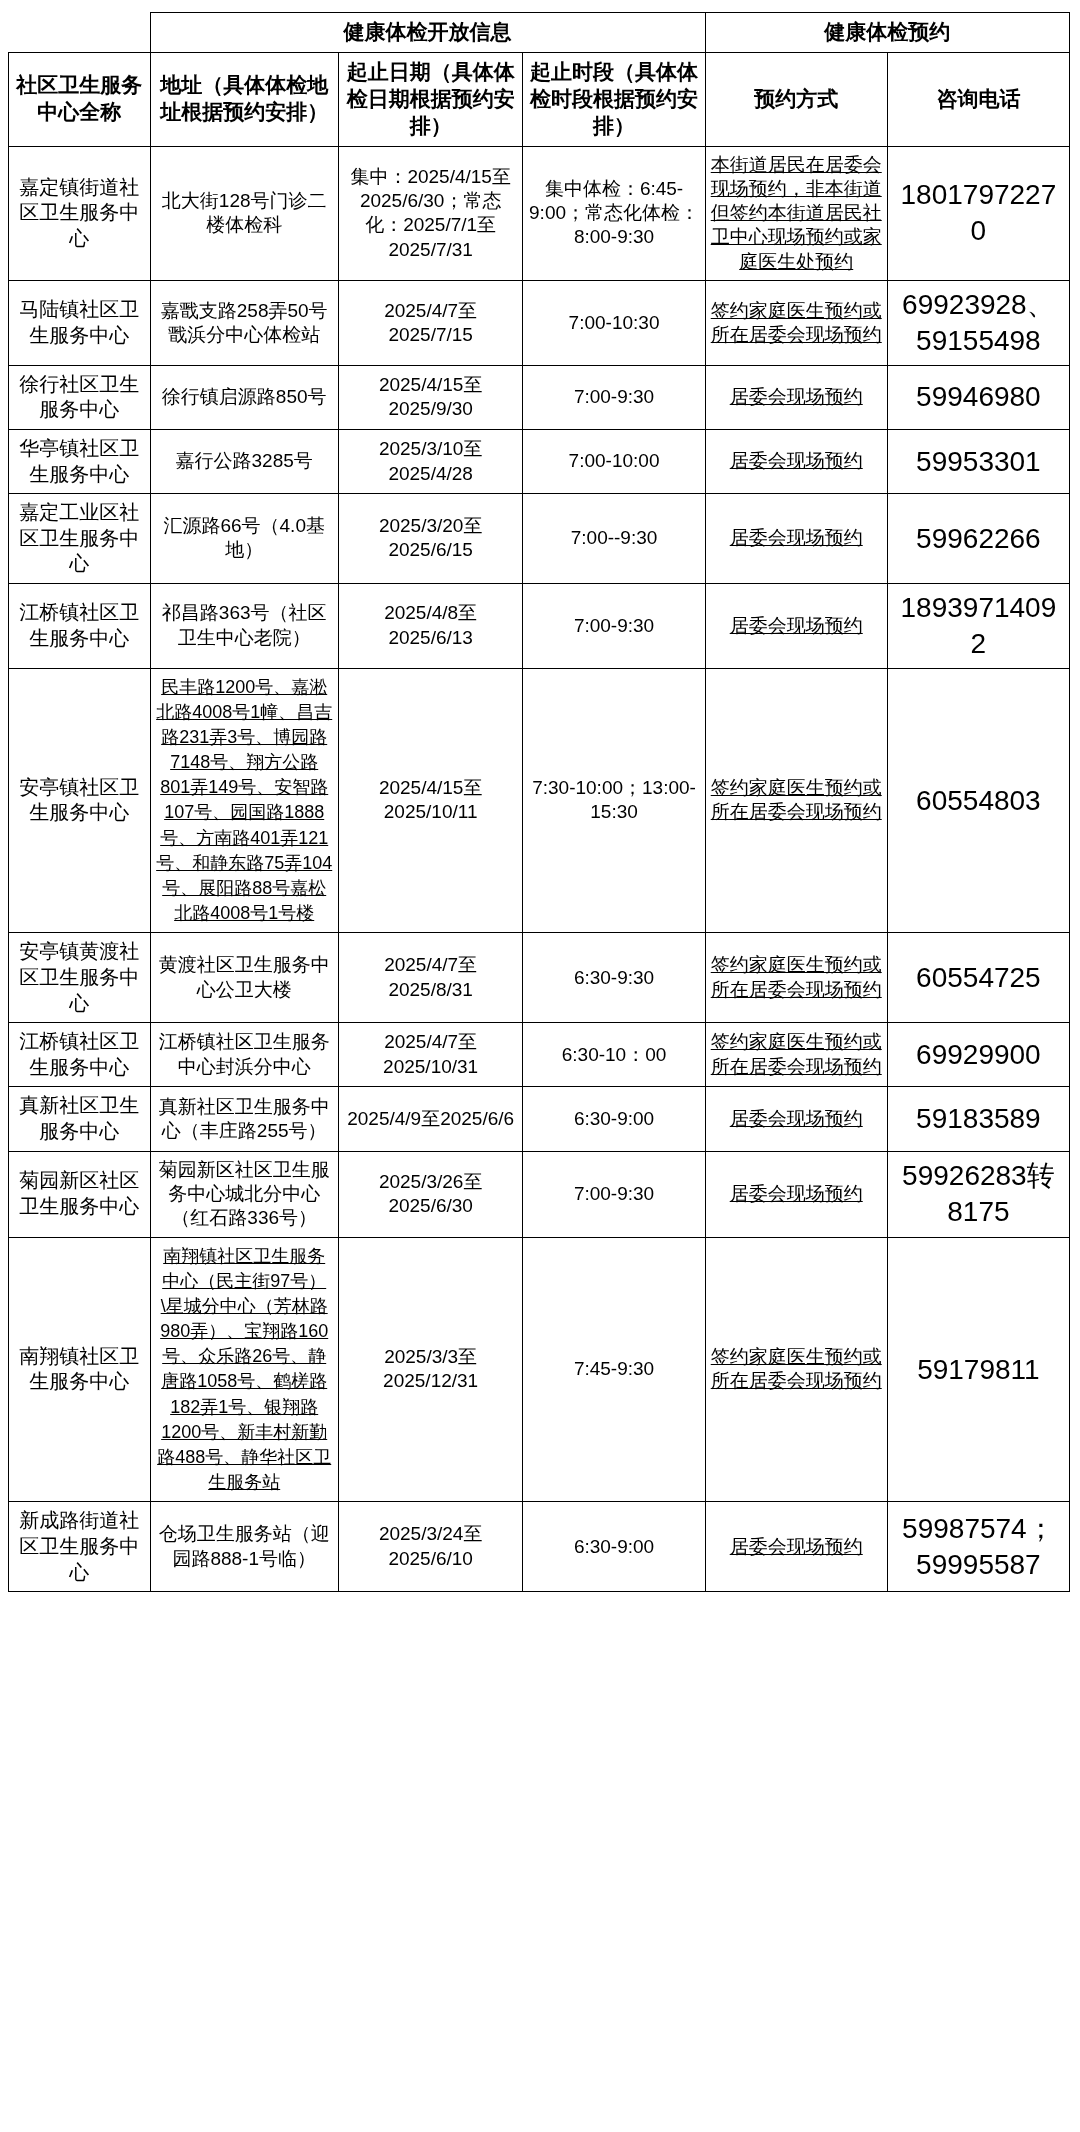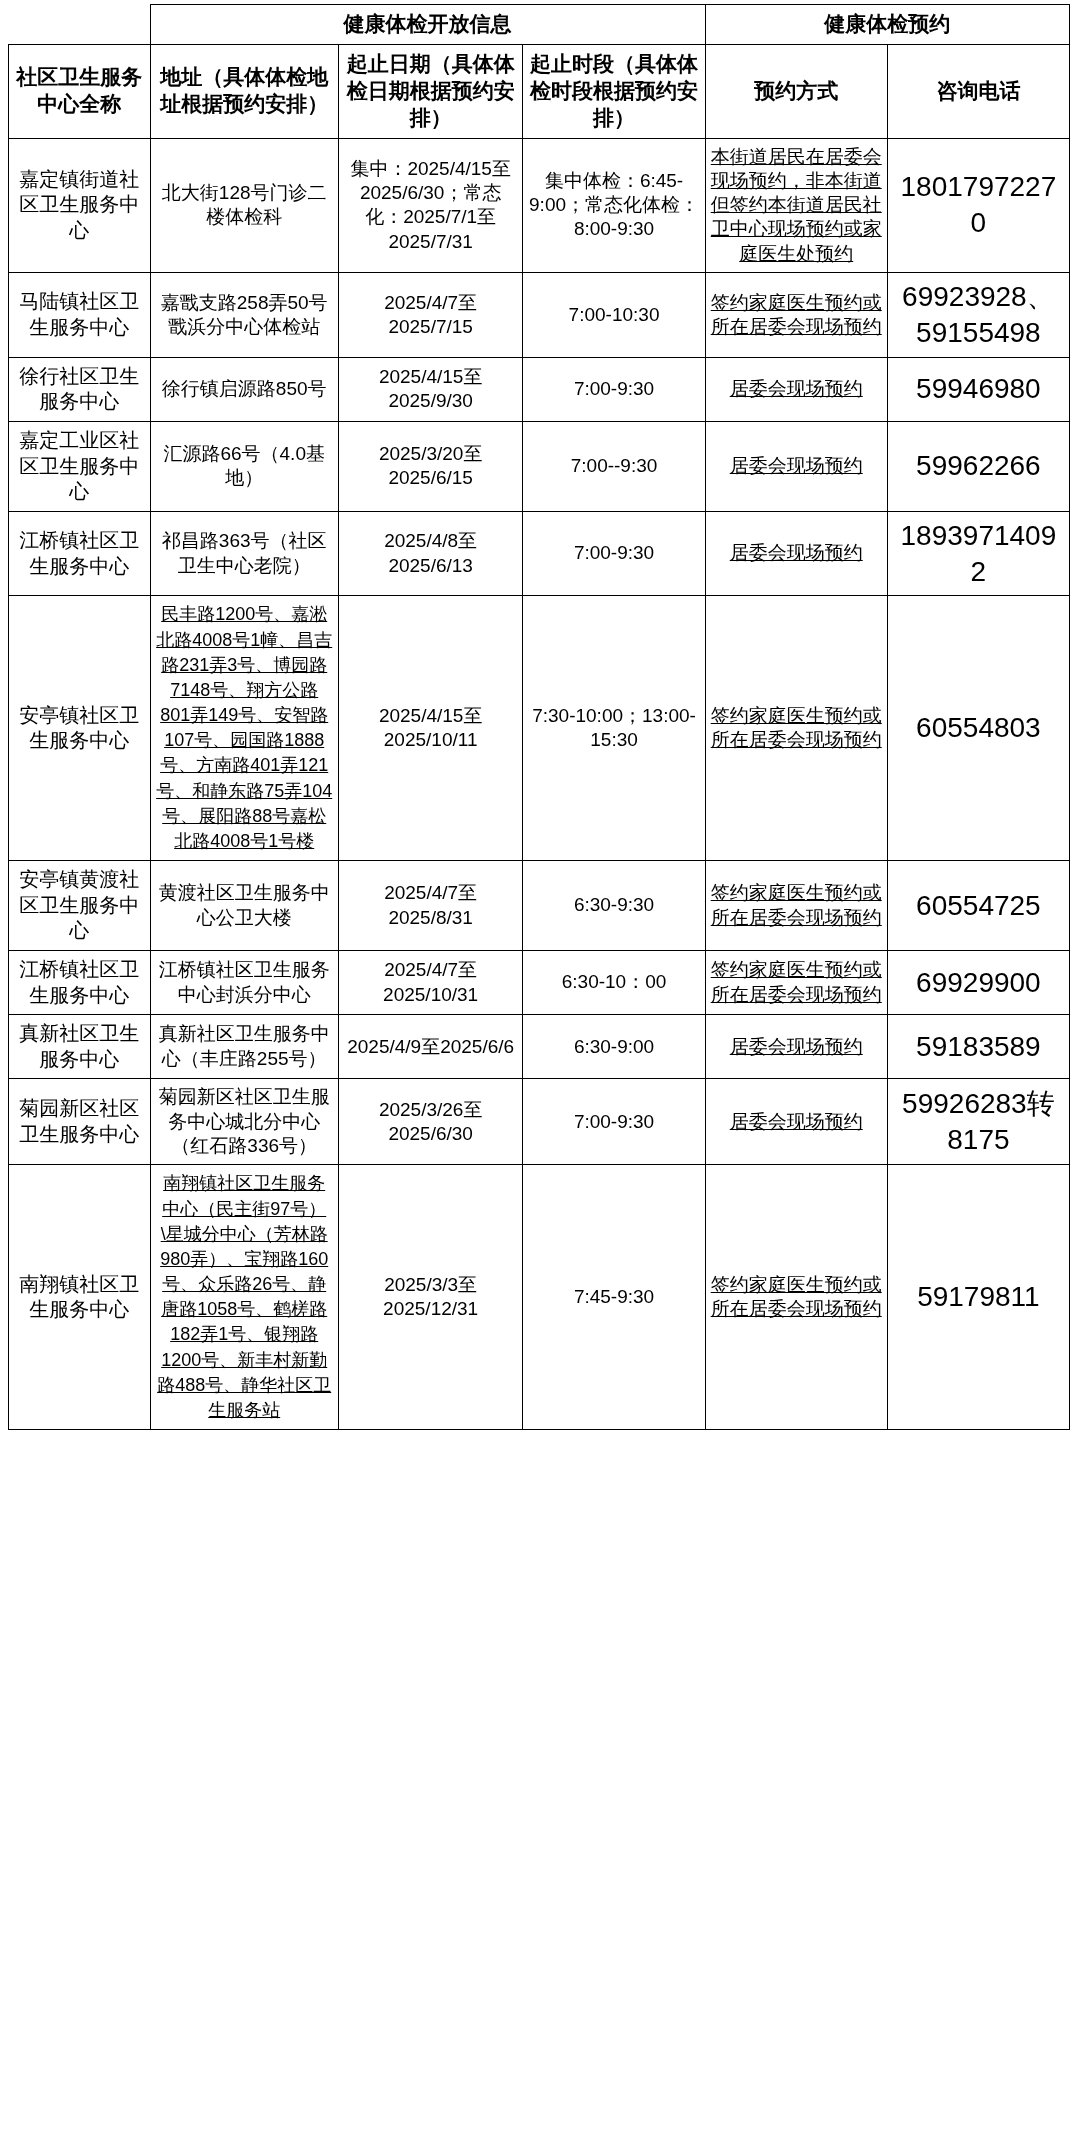--- a/index.html
+++ b/index.html
@@ -8,21 +8,21 @@
     background: #ffffff;
   }
   body {
     width: 1080px;
     font-family: "Liberation Sans", "DejaVu Sans", sans-serif;
     color: #000000;
   }
   #sheet {
     width: 1080px;
     box-sizing: border-box;
-    padding: 4px 8px 8px 8px;
+    padding: 12px 8px 8px 8px;
   }
   table.hc {
     border-collapse: collapse;
     table-layout: fixed;
     width: 1062px;
     margin: 0;
   }
   table.hc td, table.hc th {
     border: 1px solid #000000;
     vertical-align: middle;
@@ -134,20 +134,28 @@
         </tr>
         <tr>
           <td class="name-cell">徐行社区卫生服务中心</td>
           <td class="addr-cell">徐行镇启源路850号</td>
           <td class="date-cell">2025/4/15至2025/9/30</td>
           <td class="time-cell">7:00-9:30</td>
           <td class="method-cell">居委会现场预约</td>
           <td class="phone-cell">59946980</td>
         </tr>
         <tr>
+          <td class="name-cell">华亭镇社区卫生服务中心</td>
+          <td class="addr-cell">嘉行公路3285号</td>
+          <td class="date-cell">2025/3/10至2025/4/28</td>
+          <td class="time-cell">7:00-10:00</td>
+          <td class="method-cell">居委会现场预约</td>
+          <td class="phone-cell">59953301</td>
+        </tr>
+        <tr>
           <td class="name-cell">嘉定工业区社区卫生服务中心</td>
           <td class="addr-cell">汇源路66号（4.0基地）</td>
           <td class="date-cell">2025/3/20至2025/6/15</td>
           <td class="time-cell">7:00--9:30</td>
           <td class="method-cell">居委会现场预约</td>
           <td class="phone-cell">59962266</td>
         </tr>
         <tr>
           <td class="name-cell">江桥镇社区卫生服务中心</td>
           <td class="addr-cell">祁昌路363号（社区卫生中心老院）</td>
@@ -196,16 +204,24 @@
           <td class="method-cell">居委会现场预约</td>
           <td class="phone-cell">59926283转8175</td>
         </tr>
         <tr>
           <td class="name-cell">南翔镇社区卫生服务中心</td>
           <td class="addr-cell small">南翔镇社区卫生服务中心（民主街97号）\星城分中心（芳林路980弄）、宝翔路160号、众乐路26号、静唐路1058号、鹤槎路182弄1号、银翔路1200号、新丰村新勤路488号、静华社区卫生服务站</td>
           <td class="date-cell">2025/3/3至2025/12/31</td>
           <td class="time-cell">7:45-9:30</td>
           <td class="method-cell">签约家庭医生预约或所在居委会现场预约</td>
           <td class="phone-cell">59179811</td>
+        </tr>
+        <tr>
+          <td class="name-cell">新成路街道社区卫生服务中心</td>
+          <td class="addr-cell">仓场卫生服务站（迎园路888-1号临）</td>
+          <td class="date-cell">2025/3/24至2025/6/10</td>
+          <td class="time-cell">6:30-9:00</td>
+          <td class="method-cell">居委会现场预约</td>
+          <td class="phone-cell">59987574；59995587</td>
         </tr>
       </tbody>
   </table>
 </div>
 
 </body></html>

